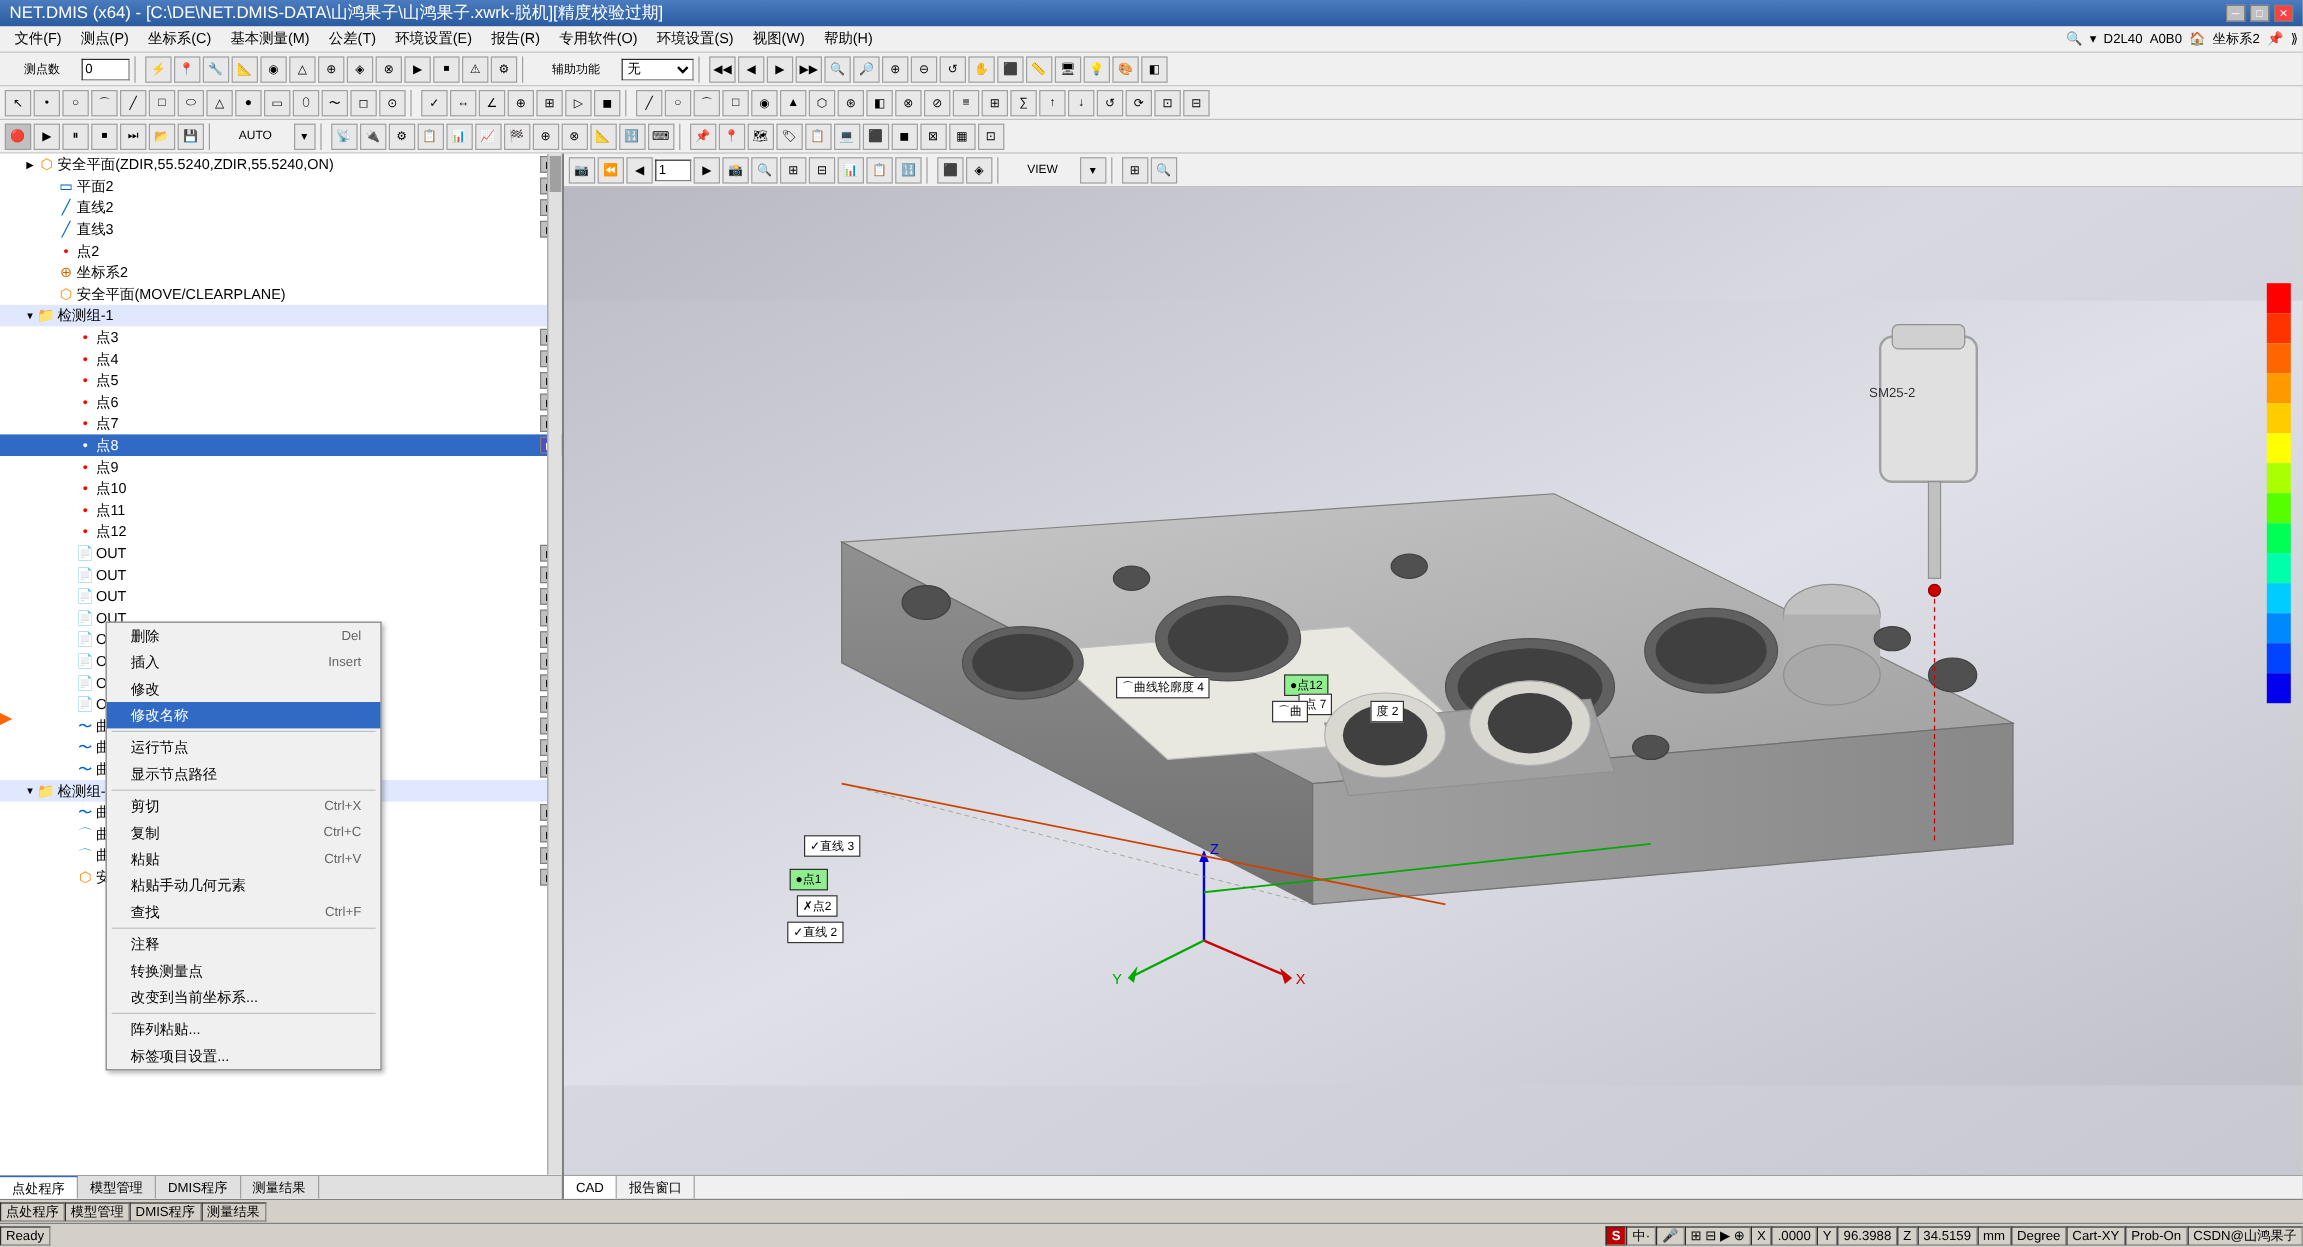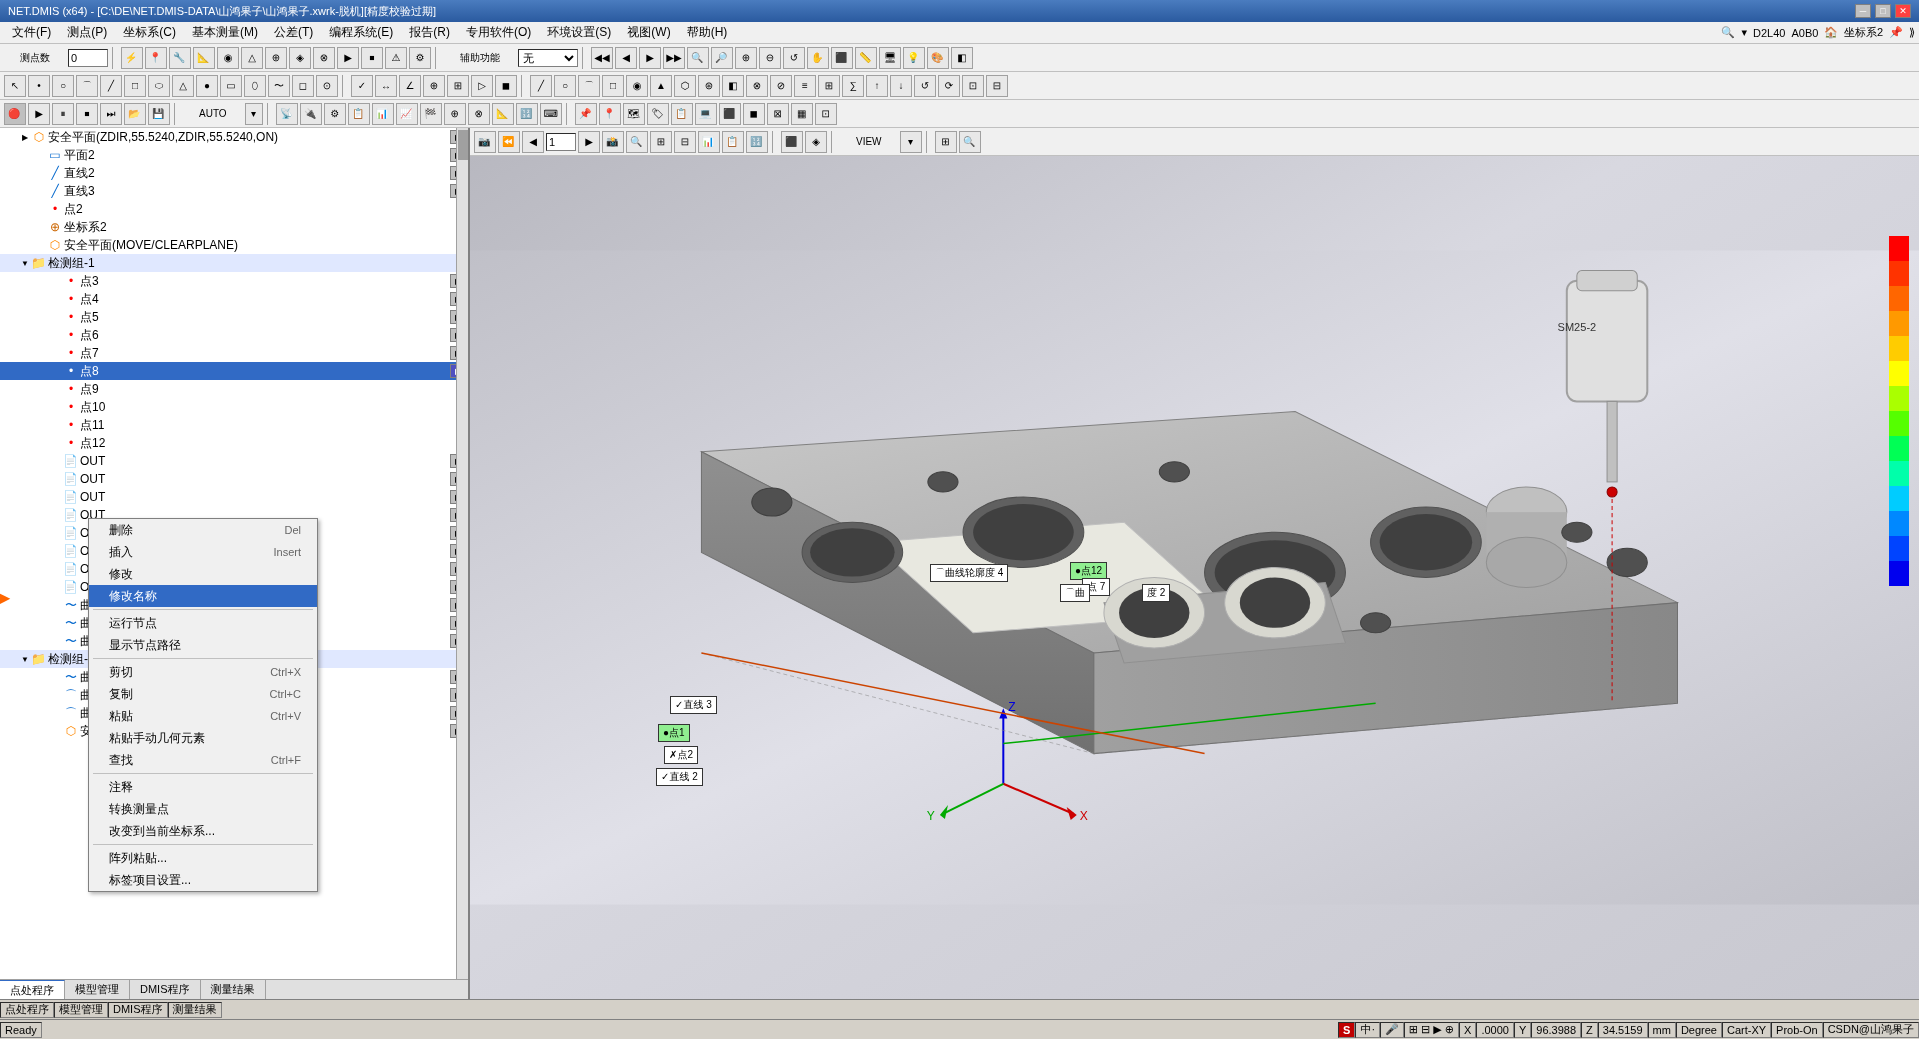--- a/index.html
+++ b/index.html
@@ -224,35 +224,35 @@
       align-items: center;
       gap: 6px;
       margin-left: auto;
       font-size: 11px;
     }
   </style>
 </head>
 <body>
 
 <div id="title-bar">
-  <span style="font-size:11px;">NET.DMIS (x64) - [C:\DE\NET.DMIS-DATA\山鸿果子\山鸿果子.xwrk-脱机][精度校验过期]</span>
+  <span style="font-size:14px;">NET.DMIS (x64) - [C:\DE\NET.DMIS-DATA\山鸿果子\山鸿果子.xwrk-脱机][精度校验过期]</span>
   <div class="win-controls">
     <div class="win-btn">─</div>
     <div class="win-btn">□</div>
     <div class="win-btn" style="background:#ff4040;color:white;">✕</div>
   </div>
 </div>
 
 <div id="menu-bar">
   <span class="menu-item">文件(F)</span>
   <span class="menu-item">测点(P)</span>
   <span class="menu-item">坐标系(C)</span>
   <span class="menu-item">基本测量(M)</span>
   <span class="menu-item">公差(T)</span>
-  <span class="menu-item">编程系统(E)</span>
+  <span class="menu-item">环境设置(E)</span>
   <span class="menu-item">报告(R)</span>
   <span class="menu-item">专用软件(O)</span>
   <span class="menu-item">环境设置(S)</span>
   <span class="menu-item">视图(W)</span>
   <span class="menu-item">帮助(H)</span>
   <div id="top-right-status">
     <span>🔍</span>
     <span>▾</span>
     <span>D2L40</span>
     <span>A0B0</span>
@@ -822,20 +822,24 @@
         <div style="width:20px;height:25px;background:#55FF00;"></div>
         <div style="width:20px;height:25px;background:#00FF55;"></div>
         <div style="width:20px;height:25px;background:#00FFAA;"></div>
         <div style="width:20px;height:25px;background:#00CCFF;"></div>
         <div style="width:20px;height:25px;background:#0088FF;"></div>
         <div style="width:20px;height:25px;background:#0044FF;"></div>
         <div style="width:20px;height:25px;background:#0000EE;"></div>
       </div>
 
       
+      <div id="viewport-bottom">
+        <div class="vp-tab active">CAD</div>
+        <div class="vp-tab">报告窗口</div>
+      </div>
     </div>
   </div>
 
 </div>
 
 <div style="height:20px;background:#d4d0c8;border-top:1px solid #808080;display:flex;align-items:center;gap:0;font-size:11px;">
   <span class="status-segment">点处程序</span>
   <span class="status-segment">模型管理</span>
   <span class="status-segment">DMIS程序</span>
   <span class="status-segment">测量结果</span>

